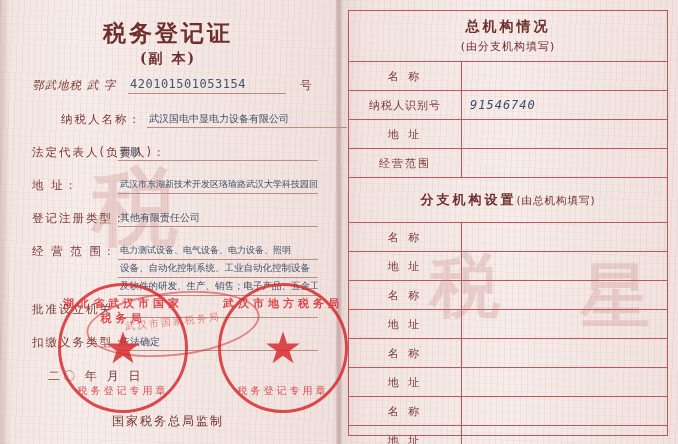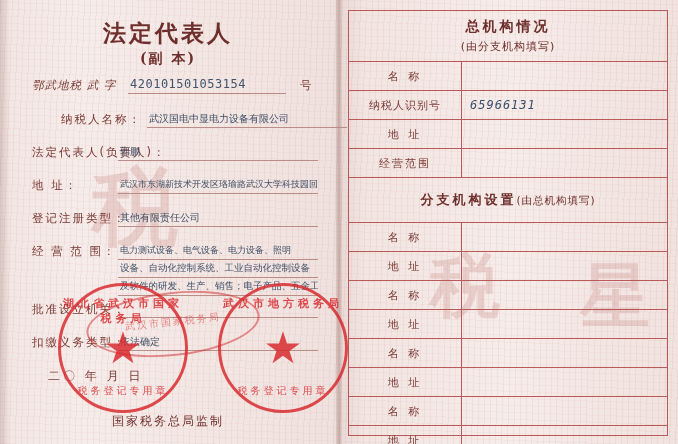--- a/index.html
+++ b/index.html
@@ -153,21 +153,21 @@
 
 <div class="page">
   <div class="texture"></div>
   <div class="edge" style="left:0"></div>
   <div class="fold"></div>
 
   <div class="left">
 
     <div class="wm" style="left:92px;top:150px;font-size:86px;">税</div>
 
-    <div class="title">法定代表人</div>
+    <div class="title">税务登记证</div>
     <div class="subtitle">(副 本)</div>
 
     <div class="numline">
       <span class="lbl">鄂武地税 武 字</span>
       <span class="val">420101501053154</span>
       <span class="hao">号</span>
       <span class="ul"></span>
     </div>
 
     <div class="row" style="top:110px;margin-left:29px;">
@@ -243,21 +243,21 @@
       <div class="h1">总机构情况</div>
       <div class="h2">(由分支机构填写)</div>
     </div>
 
     <div class="rrow">
       <div class="rlbl">名    称</div>
       <div class="rval"></div>
     </div>
     <div class="rrow">
       <div class="rlbl" style="letter-spacing:1px;">纳税人识别号</div>
-      <div class="rval handwrite">65966131</div>
+      <div class="rval handwrite">91546740</div>
     </div>
     <div class="rrow">
       <div class="rlbl">地    址</div>
       <div class="rval"></div>
     </div>
     <div class="rrow">
       <div class="rlbl" style="letter-spacing:2px;">经营范围</div>
       <div class="rval"></div>
     </div>
 

